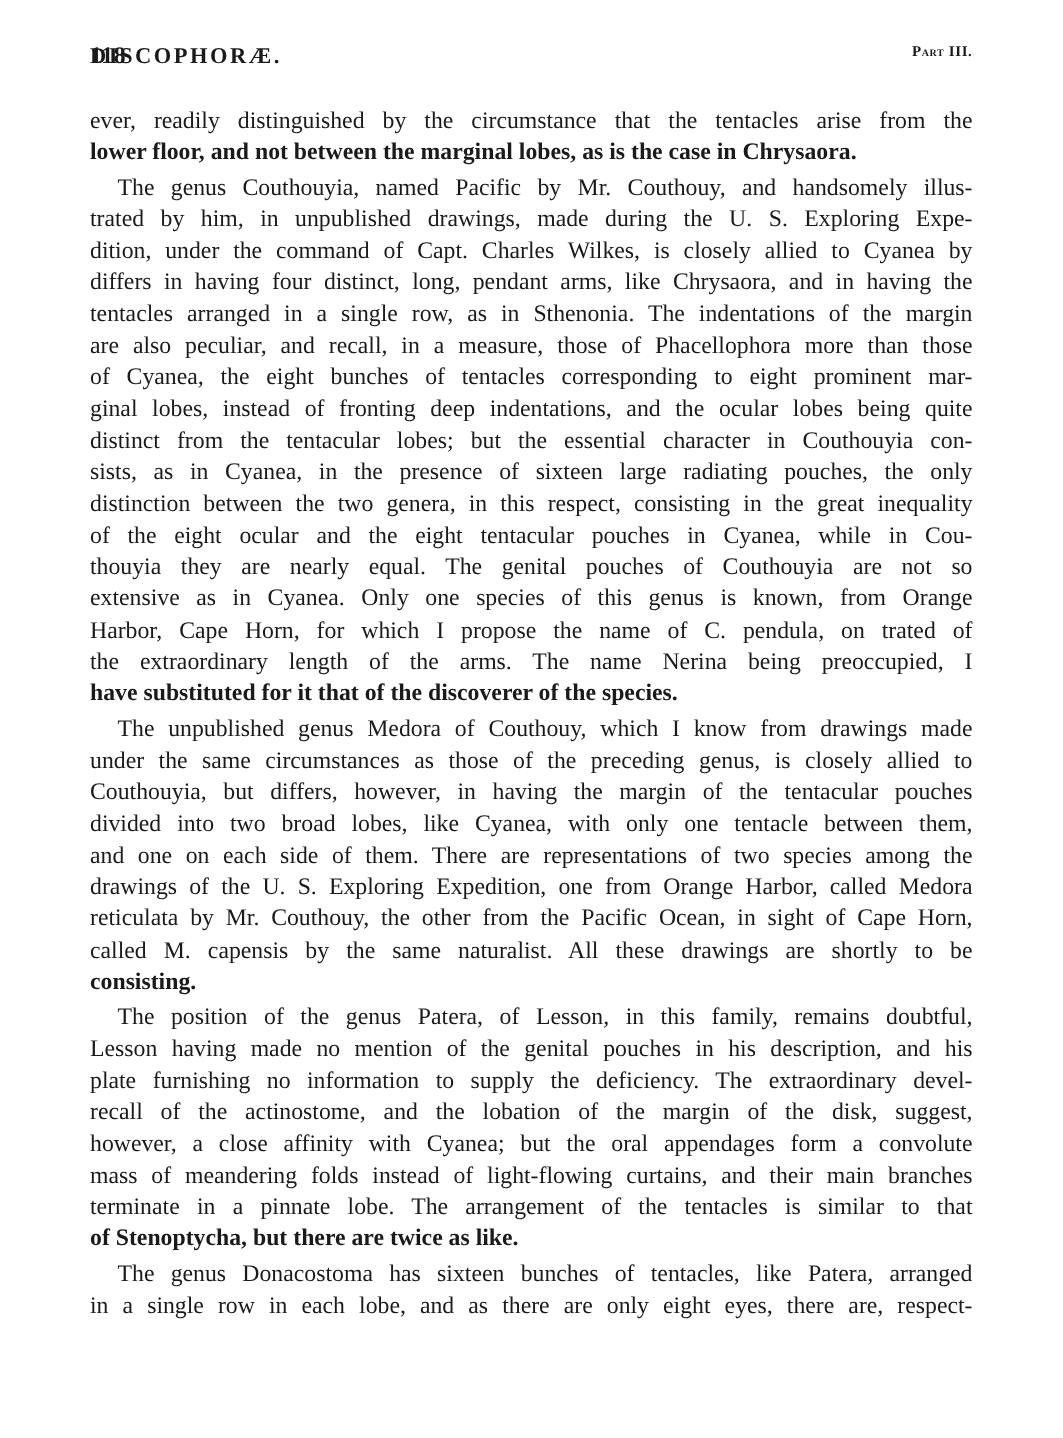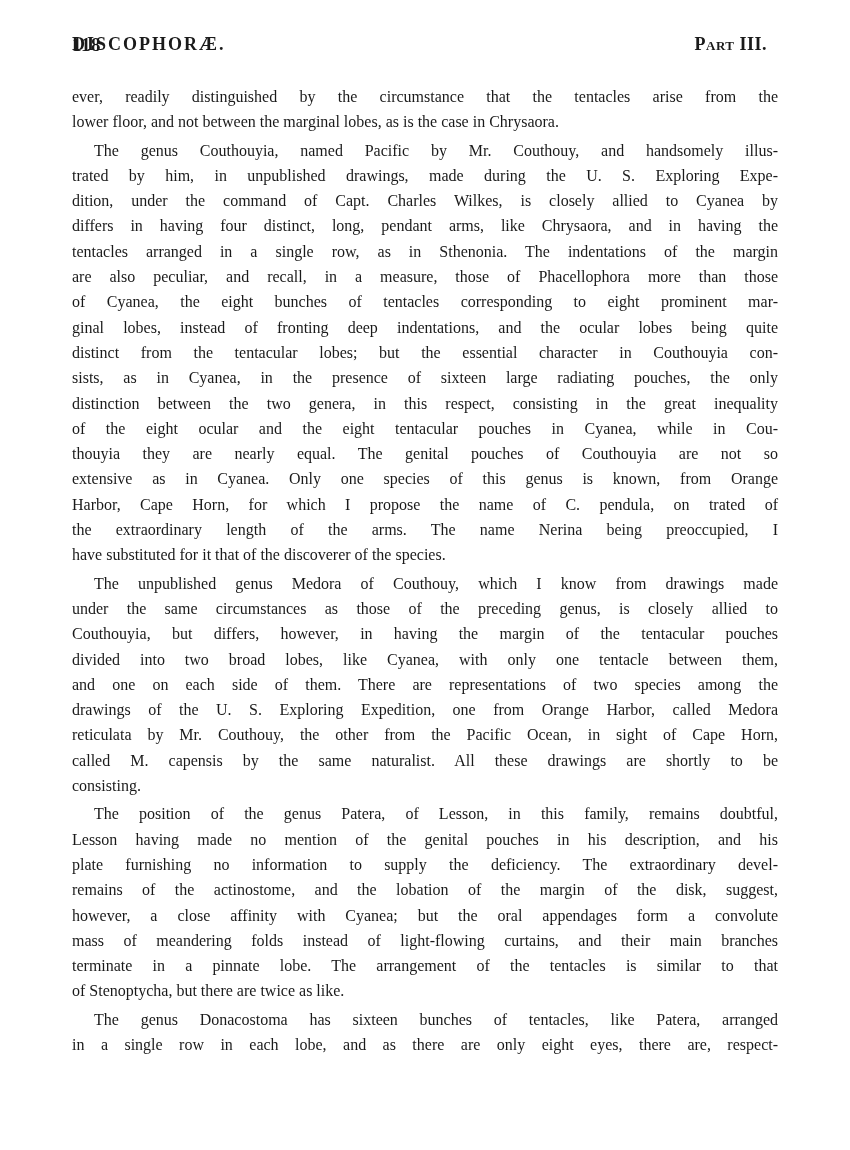--- a/index.html
+++ b/index.html
@@ -37,44 +37,45 @@
       position: absolute;
       left: 0;
       right: 0;
       top: 4px;
       text-align: left;
       letter-spacing: 2px;
       font-size: 18px;
     }
     .running-head .part-label {
       position: absolute;
-      right: 11px;
+      right: 0;
       top: 4px;
-      font-size: 18px;
+      font-size: 12px;
       font-variant: small-caps;
       margin-left: 28px;
     }
     .body-text {
       margin-top: 18px;
     }
     .paragraph {
       margin: 0 0 3px 0;
     }
     .line {
       display: block;
-      font-size: 16px;
+      font-size: 19px;
       line-height: 25.3px;
       text-align: justify;
       text-align-last: justify;
       white-space: nowrap;
       overflow: visible;
       height: 25.3px;
     }
     .line.last {
       text-align-last: left;
+      font-weight: bold;
     }
     .line.indent {
       padding-left: 22px;
     }
   </style>
 </head>
 <body>
 
 <div class="page">
   <div class="running-head">
@@ -115,21 +116,21 @@
         <span class="line">and one on each side of them.  There are representations of two species among the</span>
         <span class="line">drawings of the U. S. Exploring Expedition, one from Orange Harbor, called Medora</span>
         <span class="line">reticulata by Mr. Couthouy, the other from the Pacific Ocean, in sight of Cape Horn,</span>
         <span class="line">called M. capensis by the same naturalist.  All these drawings are shortly to be</span>
         <span class="line last">consisting.</span>
       </div>
       <div class="paragraph">
         <span class="line indent">The position of the genus Patera, of Lesson, in this family, remains doubtful,</span>
         <span class="line">Lesson having made no mention of the genital pouches in his description, and his</span>
         <span class="line">plate furnishing no information to supply the deficiency.  The extraordinary devel-</span>
-        <span class="line">remains of the actinostome, and the lobation of the margin of the disk, suggest,</span>
+        <span class="line">recall of the actinostome, and the lobation of the margin of the disk, suggest,</span>
         <span class="line">however, a close affinity with Cyanea; but the oral appendages form a convolute</span>
         <span class="line">mass of meandering folds instead of light-flowing curtains, and their main branches</span>
         <span class="line">terminate in a pinnate lobe.  The arrangement of the tentacles is similar to that</span>
         <span class="line last">of Stenoptycha, but there are twice as like.</span>
       </div>
       <div class="paragraph">
         <span class="line indent">The genus Donacostoma has sixteen bunches of tentacles, like Patera, arranged</span>
         <span class="line">in a single row in each lobe, and as there are only eight eyes, there are, respect-</span>
       </div>
     </div>

